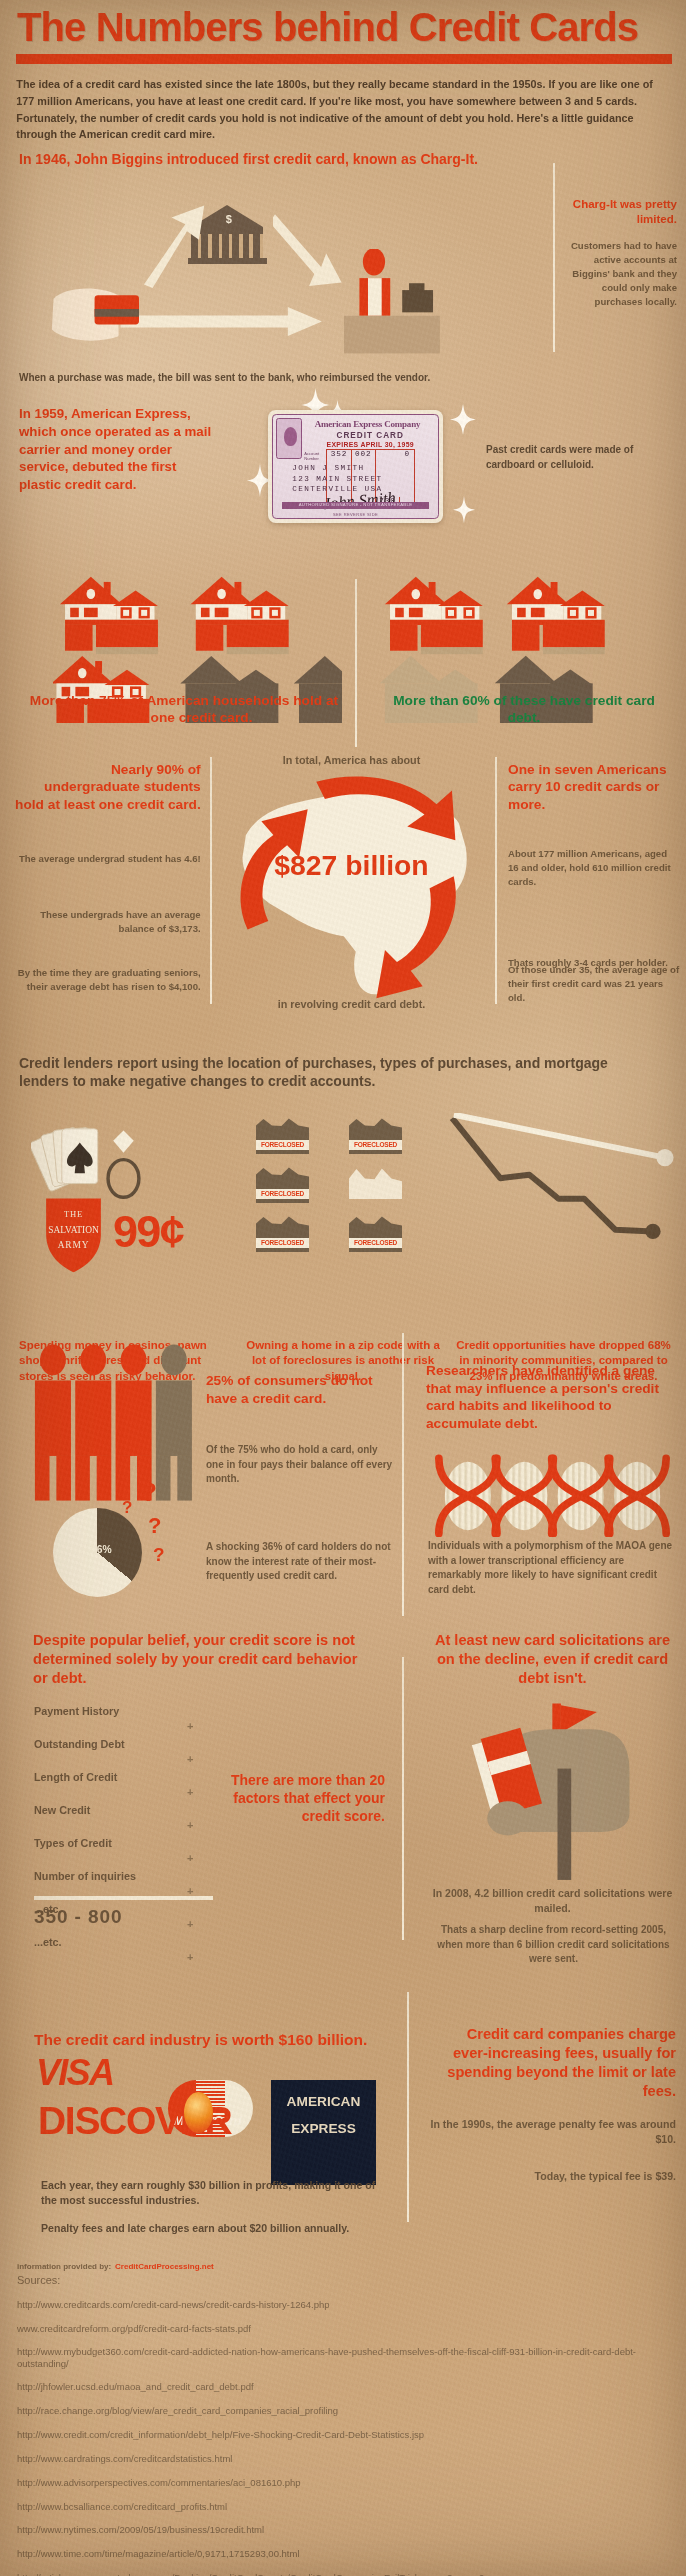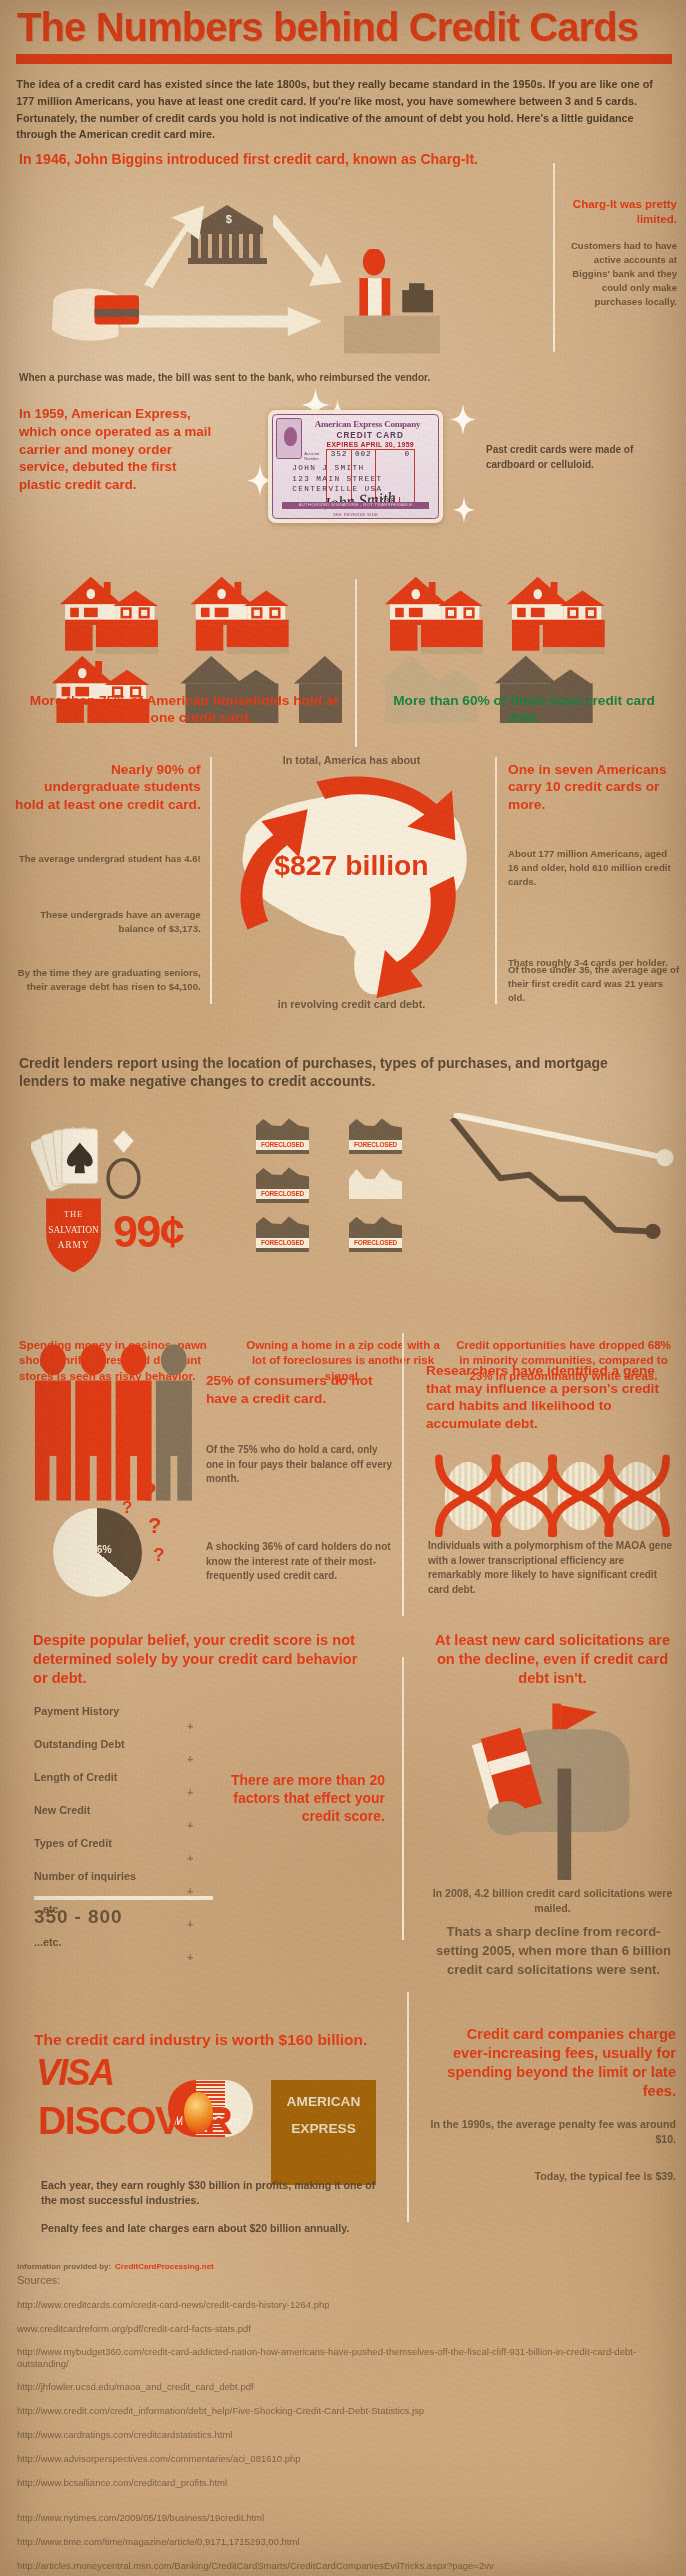--- a/index.html
+++ b/index.html
@@ -61,21 +61,21 @@
   .score-range{ font-size:19px; font-weight:bold; color:#6a5238; letter-spacing:0.9px;}
   
   .visa{ font-size:36px; font-weight:bold; font-style:italic; color:#e03812; letter-spacing:-1.7px; font-family:"Liberation Sans",sans-serif;}
   .discover{ font-size:39px; font-weight:bold; color:#e03812; letter-spacing:-1.3px;}
   .mc-wrap{ position:absolute; }
   .mc-l{ position:absolute; width:57px;height:57px;border-radius:50%;background:#e03812;}
   .mc-r{ position:absolute; width:57px;height:57px;border-radius:50%;background:#f3ead5;}
   .mc-mid{ position:absolute; width:26px;height:57px; left:31px;
     background:repeating-linear-gradient(0deg,#e03812 0 1.7px,#f3ead5 1.7px 3.4px); }
   .mc-txt{ position:absolute; left:5.2px; top:33px; font-size:13px; font-weight:bold; color:#f6eedd; font-style:italic; letter-spacing:-0.3px;}
-  .amex{ position:absolute; background:#a16207; }
+  .amex{ position:absolute; background:#0f172a; }
   .amex span{ display:block; color:#e6d8bd; font-weight:bold; font-size:13.7px; letter-spacing:0px;
     -webkit-text-stroke:0px; }
   
   .fc{ position:absolute; width:53px; }
   .fc .sil{ width:53px; height:24px; background:#6f5c45; clip-path: polygon(0 100%,0 40%,14% 12%,30% 40%,48% 42%,62% 10%,80% 40%,100% 48%,100% 100%); }
   .fc .tag{ background:#f6edd9; color:#e03812; font-size:6.5px; font-weight:bold; text-align:center; padding:1.3px 0; letter-spacing:-0.2px;}
   .fc .base{ width:53px;height:4.3px;background:#6f5c45; }
   .fc.white .sil{ background:#f3e8d2; }
   
   .src-head{ font-size:8px; color:#7a6043; font-weight:bold;}
@@ -493,21 +493,21 @@
   <path d="M44 86 C44 52, 78 36, 116 36 L160 36 C198 36, 206 58, 206 86 L206 134 C206 150, 190 156, 170 156 L70 156 C52 156, 44 148, 44 134 Z" fill="#a89273"></path>
   <rect x="122" y="82" width="16" height="130" fill="#6b5946"></rect>
   <g transform="rotate(-16 80 90)">
     <rect x="34" y="40" width="56" height="86" fill="#f6eedb"></rect>
     <rect x="46" y="36" width="48" height="92" fill="#e03812"></rect>
     <rect x="46" y="64" width="48" height="16" fill="#f6eedb"></rect>
   </g>
   <ellipse cx="64" cy="140" rx="24" ry="20" fill="#a89273"></ellipse>
 </svg>
 <div class="sec tc sm" style="left:429px; top:1886px; width:247px; font-size:10.6px;">In 2008, 4.2 billion credit card solicitations were mailed.</div>
-<div class="sec tc sm" style="left:428px; top:1923px; width:251px; font-size:13px;">Thats a sharp decline from record-setting 2005, when more than 6 billion credit card  solicitations were sent.</div>
+<div class="sec tc sm" style="left:428px; top:1923px; width:251px; font-size:10px;">Thats a sharp decline from record-setting 2005, when more than 6 billion credit card  solicitations were sent.</div>
 
 <div class="divider" style="left:407px; top:1992px; height:230px;"></div>
 
 <div class="sec" style="left:34px; top:2030px; width:361px; font-size:15.5px; color:#e03812; font-weight:bold; line-height:1.28;">The credit card industry is worth $160 billion.</div>
 
 <div class="sec visa" style="left:36px; top:2052px;">VISA</div>
 
 <div class="mc-wrap" style="left:168px; top:2080px; width:86px; height:60px;">
   <div class="mc-l" style="left:0; top:0;"></div>
   <div class="mc-r" style="left:27.5px; top:0;"></div>
@@ -535,24 +535,25 @@
 <div class="sec" style="left:17px; top:2257px; width:653px;">
   <span class="src-head">information provided by:</span>
   <span class="src-head src-brand">CreditCardProcessing.net</span>
 </div>
 <div class="sec src-title" style="left:17px; top:2274px;">Sources:</div>
 <div class="sec" style="left:17px; top:2298px; width:661px;">
   <div class="src" style="margin-bottom:9.4px;">http://www.creditcards.com/credit-card-news/credit-cards-history-1264.php</div>
   <div class="src" style="margin-bottom:9.4px;">www.creditcardreform.org/pdf/credit-card-facts-stats.pdf</div>
   <div class="src" style="margin-bottom:9.4px; line-height:1.28;">http://www.mybudget360.com/credit-card-addicted-nation-how-americans-have-pushed-themselves-off-the-fiscal-cliff-931-billion-in-credit-card-debt-outstanding/</div>
   <div class="src" style="margin-bottom:9.4px;">http://jhfowler.ucsd.edu/maoa_and_credit_card_debt.pdf</div>
+  <div class="src" style="margin-bottom:9.4px;">http://race.change.org/blog/view/are_credit_card_companies_racial_profiling</div>
   <div class="src" style="margin-bottom:9.4px;">http://www.credit.com/credit_information/debt_help/Five-Shocking-Credit-Card-Debt-Statistics.jsp</div>
   <div class="src" style="margin-bottom:9.4px;">http://www.cardratings.com/creditcardstatistics.html</div>
   <div class="src" style="margin-bottom:9.4px;">http://www.advisorperspectives.com/commentaries/aci_081610.php</div>
-  <div class="src" style="margin-bottom:20px;">http://www.bcsalliance.com/creditcard_profits.html</div>
+  <div class="src" style="margin-bottom:8px;">http://www.bcsalliance.com/creditcard_profits.html</div>
   <div class="src" style="margin-bottom:9.4px;">http://www.nytimes.com/2009/05/19/business/19credit.html</div>
   <div class="src" style="margin-bottom:9.4px;">http://www.time.com/time/magazine/article/0,9171,1715293,00.html</div>
   <div class="src" style="margin-bottom:9.4px;">http://articles.moneycentral.msn.com/Banking/CreditCardSmarts/CreditCardCompaniesEvilTricks.aspx?page=2vv</div>
 </div>
 
 <div class="grain"></div>
 <div class="vig"></div>
 
 
 </body></html>

